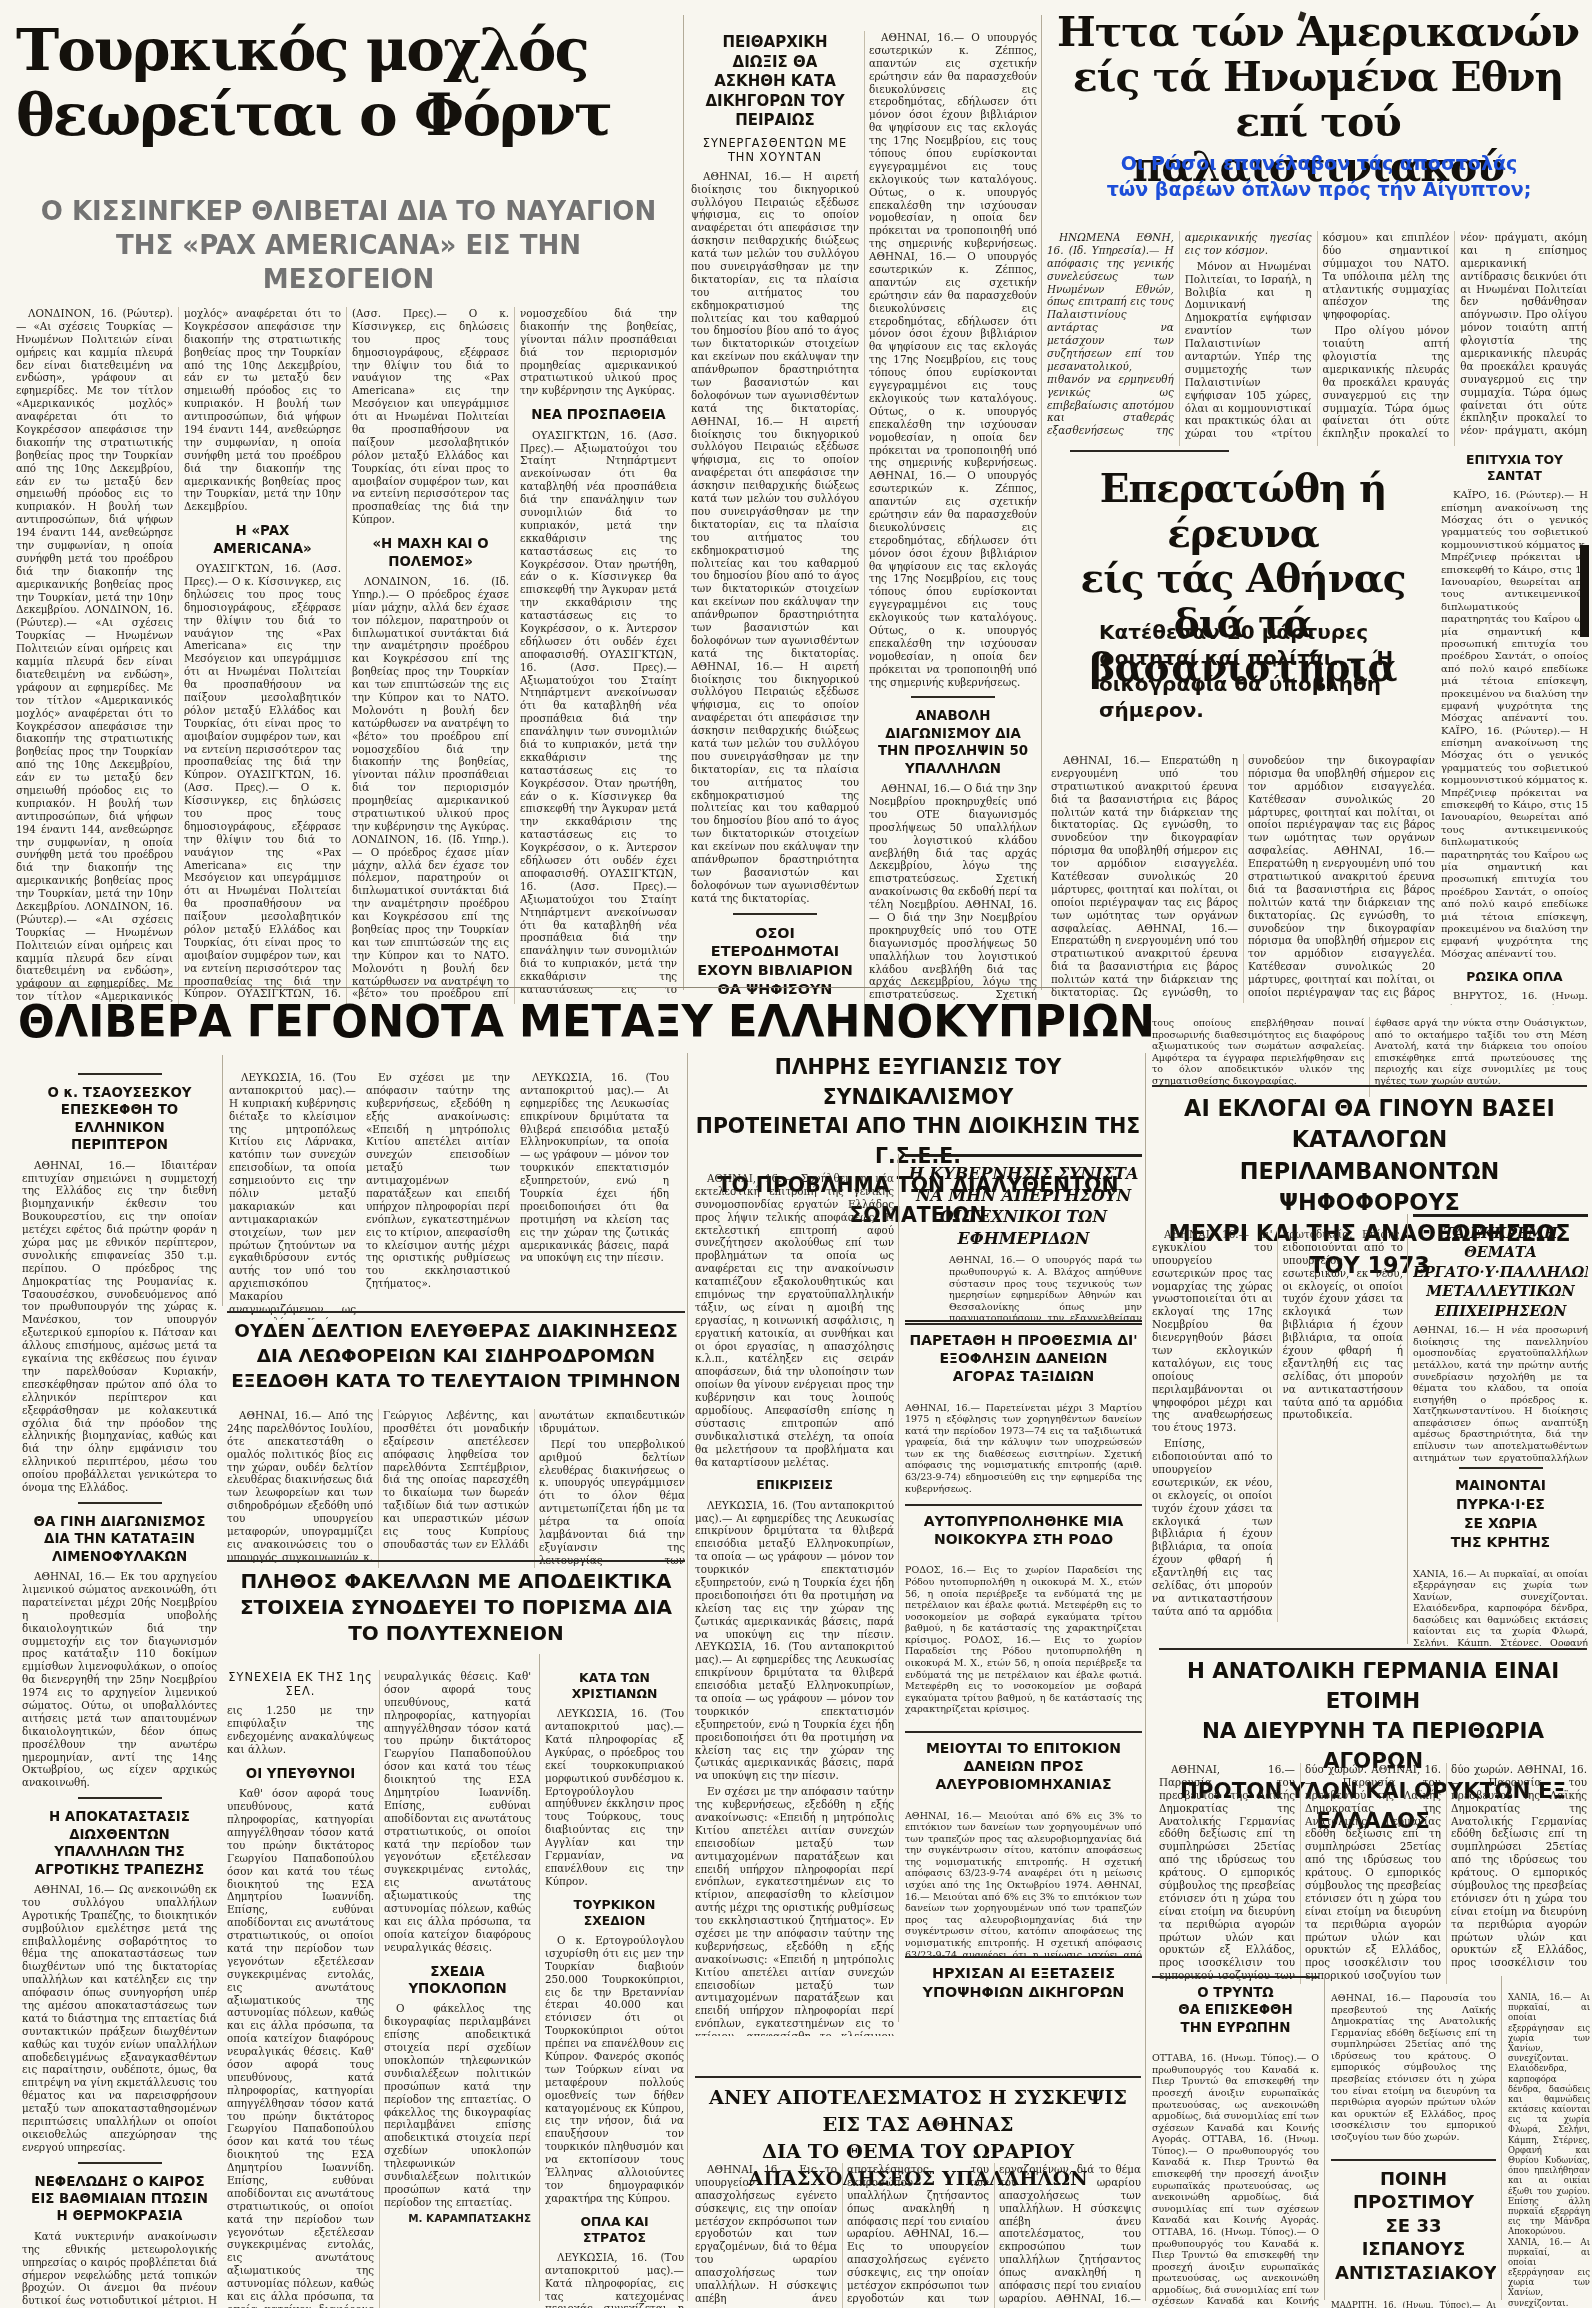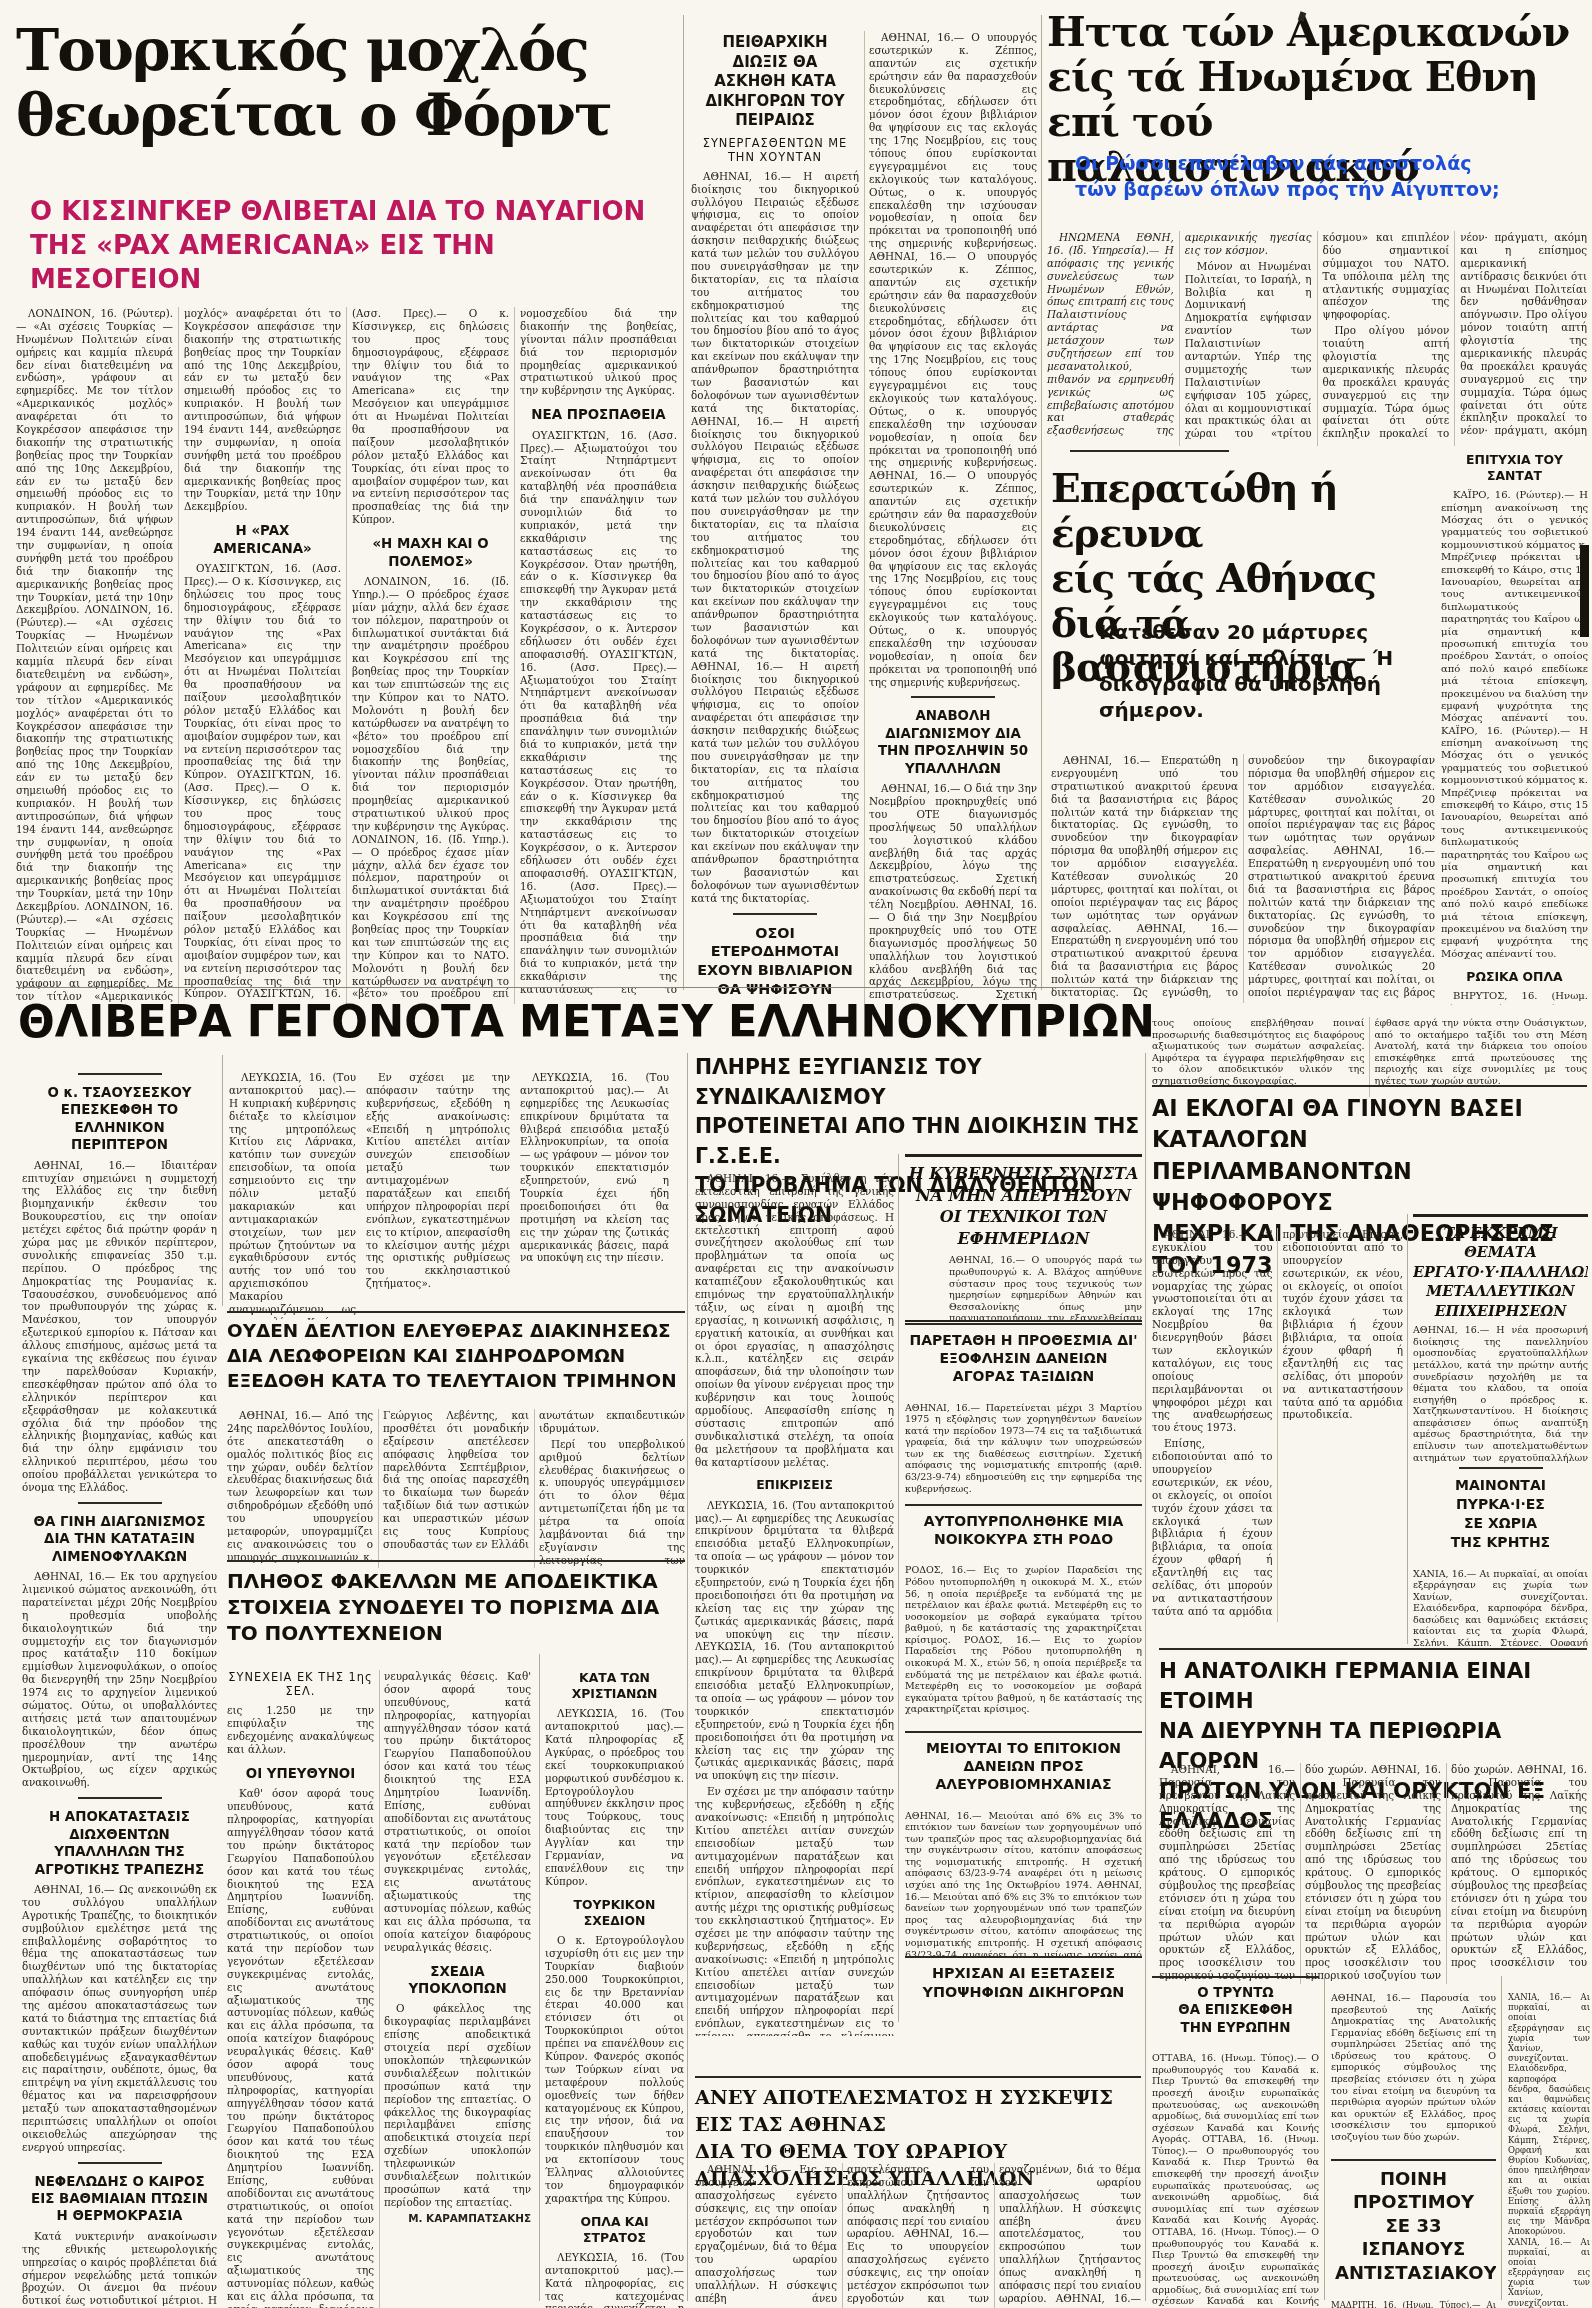--- a/index.html
+++ b/index.html
@@ -15,37 +15,37 @@
   .cols3{column-count:3;column-gap:10px;column-rule:1px solid #c4bca9;column-fill:auto;height:100%;}
   .cols4{column-count:4;column-gap:11px;column-rule:1px solid #c4bca9;column-fill:auto;height:100%;}
   .serif-head{font-family:"DejaVu Serif",serif;font-weight:bold;color:#14110c;}
   .sans{font-family:"DejaVu Sans",sans-serif;}
   .subhead{font-family:"DejaVu Sans",sans-serif;font-weight:bold;text-align:center;color:#17130d;
            font-size:13.4px;line-height:1.3;margin:9px 4px 5px;}
   .kicker{font-family:"DejaVu Sans",sans-serif;font-weight:normal;text-align:center;font-size:11.4px;letter-spacing:1px;margin:4px 0 6px;color:#17130d;}
   .divider{width:84px;border-top:2px solid #2e2a23;margin:8px auto 7px;}
   .toprule{border-top:2px solid #2b2722;padding-top:6px;}
   .heavyrule{border-top:3px solid #231f19;padding-top:6px;}
-  .center{}
+  .center{text-align:center;}
   .banner{font-family:"DejaVu Sans",sans-serif;font-weight:bold;font-size:45px;letter-spacing:0px;
           white-space:nowrap;transform:scaleX(.96);transform-origin:left center;color:#100d09;}
   .vrule{position:absolute;width:1px;background:#b3ab98;}
   .sig{text-align:right;font-weight:bold;font-family:"DejaVu Sans",sans-serif;font-size:10.4px;}
   .boxhead{font-style:italic;font-weight:bold;text-align:center;font-size:16px;line-height:1.35;color:#14110c;}
 </style>
 </head>
 <body>
 
 <div class="page">
 
   <div class="abs serif-head" style="left:16px;top:18px;width:659px;font-size:58px;line-height:1.12;letter-spacing:-2px;">
     <div>Τουρκικός μοχλός</div>
     <div>θεωρείται ο Φόρντ</div>
   </div>
-  <div class="abs sans center" style="left:30px;top:195px;width:637px;font-weight:bold;font-size:26px;line-height:1.3;color:#be185d;">
+  <div class="abs sans center" style="left:30px;top:195px;width:637px;font-weight:bold;font-size:26px;line-height:1.3;color:#737373;">
     <div>Ο ΚΙΣΣΙΝΓΚΕΡ ΘΛΙΒΕΤΑΙ ΔΙΑ ΤΟ ΝΑΥΑΓΙΟΝ</div>
     <div>ΤΗΣ «PAX AMERICANA» ΕΙΣ ΤΗΝ ΜΕΣΟΓΕΙΟΝ</div>
   </div>
   <div class="abs body cols4" style="left:16px;top:291px;width:661px;height:697px;">
     <p>ΛΟΝΔΙΝΟΝ, 16. (Ρώυτερ).— «Αι σχέσεις Τουρκίας — Ηνωμένων Πολιτειών είναι ομήρεις και καμμία πλευρά δεν είναι διατεθειμένη να ενδώση», γράφουν αι εφημερίδες. Με τον τίτλον «Αμερικανικός μοχλός» αναφέρεται ότι το Κογκρέσσον απεφάσισε την διακοπήν της στρατιωτικής βοηθείας προς την Τουρκίαν από της 10ης Δεκεμβρίου, εάν εν τω μεταξύ δεν σημειωθή πρόοδος εις το κυπριακόν. Η βουλή των αντιπροσώπων, διά ψήφων 194 έναντι 144, ανεθεώρησε την συμφωνίαν, η οποία συνήφθη μετά του προέδρου διά την διακοπήν της αμερικανικής βοηθείας προς την Τουρκίαν, μετά την 10ην Δεκεμβρίου. ΛΟΝΔΙΝΟΝ, 16. (Ρώυτερ).— «Αι σχέσεις Τουρκίας — Ηνωμένων Πολιτειών είναι ομήρεις και καμμία πλευρά δεν είναι διατεθειμένη να ενδώση», γράφουν αι εφημερίδες. Με τον τίτλον «Αμερικανικός μοχλός» αναφέρεται ότι το Κογκρέσσον απεφάσισε την διακοπήν της στρατιωτικής βοηθείας προς την Τουρκίαν από της 10ης Δεκεμβρίου, εάν εν τω μεταξύ δεν σημειωθή πρόοδος εις το κυπριακόν. Η βουλή των αντιπροσώπων, διά ψήφων 194 έναντι 144, ανεθεώρησε την συμφωνίαν, η οποία συνήφθη μετά του προέδρου διά την διακοπήν της αμερικανικής βοηθείας προς την Τουρκίαν, μετά την 10ην Δεκεμβρίου. ΛΟΝΔΙΝΟΝ, 16. (Ρώυτερ).— «Αι σχέσεις Τουρκίας — Ηνωμένων Πολιτειών είναι ομήρεις και καμμία πλευρά δεν είναι διατεθειμένη να ενδώση», γράφουν αι εφημερίδες. Με τον τίτλον «Αμερικανικός μοχλός» αναφέρεται ότι το Κογκρέσσον απεφάσισε την διακοπήν της στρατιωτικής βοηθείας προς την Τουρκίαν από της 10ης Δεκεμβρίου, εάν εν τω μεταξύ δεν σημειωθή πρόοδος εις το κυπριακόν. Η βουλή των αντιπροσώπων, διά ψήφων 194 έναντι 144, ανεθεώρησε την συμφωνίαν, η οποία συνήφθη μετά του προέδρου διά την διακοπήν της αμερικανικής βοηθείας προς την Τουρκίαν, μετά την 10ην Δεκεμβρίου.</p>
     <div class="subhead">Η «PAX AMERICANA»</div>
     <p>ΟΥΑΣΙΓΚΤΩΝ, 16. (Ασσ. Πρες).— Ο κ. Κίσσινγκερ, εις δηλώσεις του προς τους δημοσιογράφους, εξέφρασε την θλίψιν του διά το ναυάγιον της «Pax Americana» εις την Μεσόγειον και υπεγράμμισε ότι αι Ηνωμέναι Πολιτείαι θα προσπαθήσουν να παίξουν μεσολαβητικόν ρόλον μεταξύ Ελλάδος και Τουρκίας, ότι είναι προς το αμοιβαίον συμφέρον των, και να εντείνη περισσότερον τας προσπαθείας της διά την Κύπρον. ΟΥΑΣΙΓΚΤΩΝ, 16. (Ασσ. Πρες).— Ο κ. Κίσσινγκερ, εις δηλώσεις του προς τους δημοσιογράφους, εξέφρασε την θλίψιν του διά το ναυάγιον της «Pax Americana» εις την Μεσόγειον και υπεγράμμισε ότι αι Ηνωμέναι Πολιτείαι θα προσπαθήσουν να παίξουν μεσολαβητικόν ρόλον μεταξύ Ελλάδος και Τουρκίας, ότι είναι προς το αμοιβαίον συμφέρον των, και να εντείνη περισσότερον τας προσπαθείας της διά την Κύπρον. ΟΥΑΣΙΓΚΤΩΝ, 16. (Ασσ. Πρες).— Ο κ. Κίσσινγκερ, εις δηλώσεις του προς τους δημοσιογράφους, εξέφρασε την θλίψιν του διά το ναυάγιον της «Pax Americana» εις την Μεσόγειον και υπεγράμμισε ότι αι Ηνωμέναι Πολιτείαι θα προσπαθήσουν να παίξουν μεσολαβητικόν ρόλον μεταξύ Ελλάδος και Τουρκίας, ότι είναι προς το αμοιβαίον συμφέρον των, και να εντείνη περισσότερον τας προσπαθείας της διά την Κύπρον.</p>
     <div class="subhead">«Η ΜΑΧΗ ΚΑΙ Ο ΠΟΛΕΜΟΣ»</div>
     <p>ΛΟΝΔΙΝΟΝ, 16. (Ιδ. Υπηρ.).— Ο πρόεδρος έχασε μίαν μάχην, αλλά δεν έχασε τον πόλεμον, παρατηρούν οι διπλωματικοί συντάκται διά την αναμέτρησιν προέδρου και Κογκρέσσου επί της βοηθείας προς την Τουρκίαν και των επιπτώσεών της εις την Κύπρον και το ΝΑΤΟ. Μολονότι η βουλή δεν κατώρθωσεν να ανατρέψη το «βέτο» του προέδρου επί νομοσχεδίου διά την διακοπήν της βοηθείας, γίνονται πάλιν προσπάθειαι διά τον περιορισμόν προμηθείας αμερικανικού στρατιωτικού υλικού προς την κυβέρνησιν της Αγκύρας. ΛΟΝΔΙΝΟΝ, 16. (Ιδ. Υπηρ.).— Ο πρόεδρος έχασε μίαν μάχην, αλλά δεν έχασε τον πόλεμον, παρατηρούν οι διπλωματικοί συντάκται διά την αναμέτρησιν προέδρου και Κογκρέσσου επί της βοηθείας προς την Τουρκίαν και των επιπτώσεών της εις την Κύπρον και το ΝΑΤΟ. Μολονότι η βουλή δεν κατώρθωσεν να ανατρέψη το «βέτο» του προέδρου επί νομοσχεδίου διά την διακοπήν της βοηθείας, γίνονται πάλιν προσπάθειαι διά τον περιορισμόν προμηθείας αμερικανικού στρατιωτικού υλικού προς την κυβέρνησιν της Αγκύρας.</p>
     <div class="subhead">ΝΕΑ ΠΡΟΣΠΑΘΕΙΑ</div>

